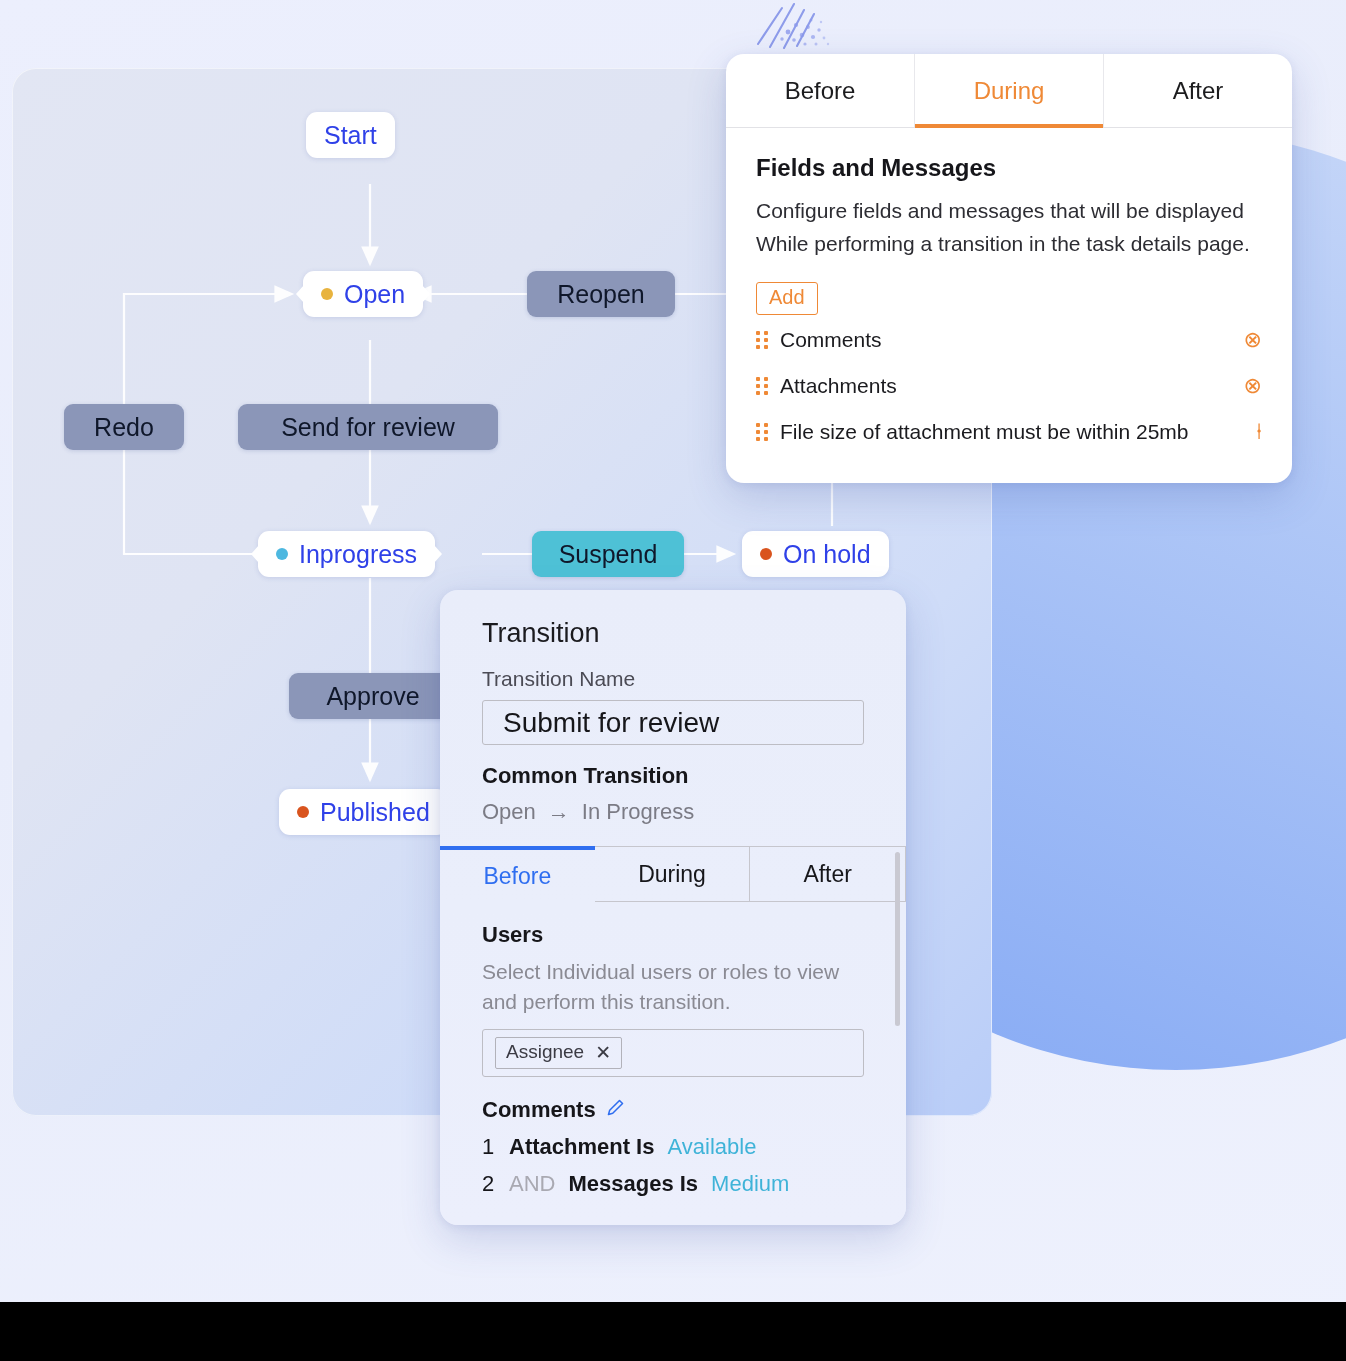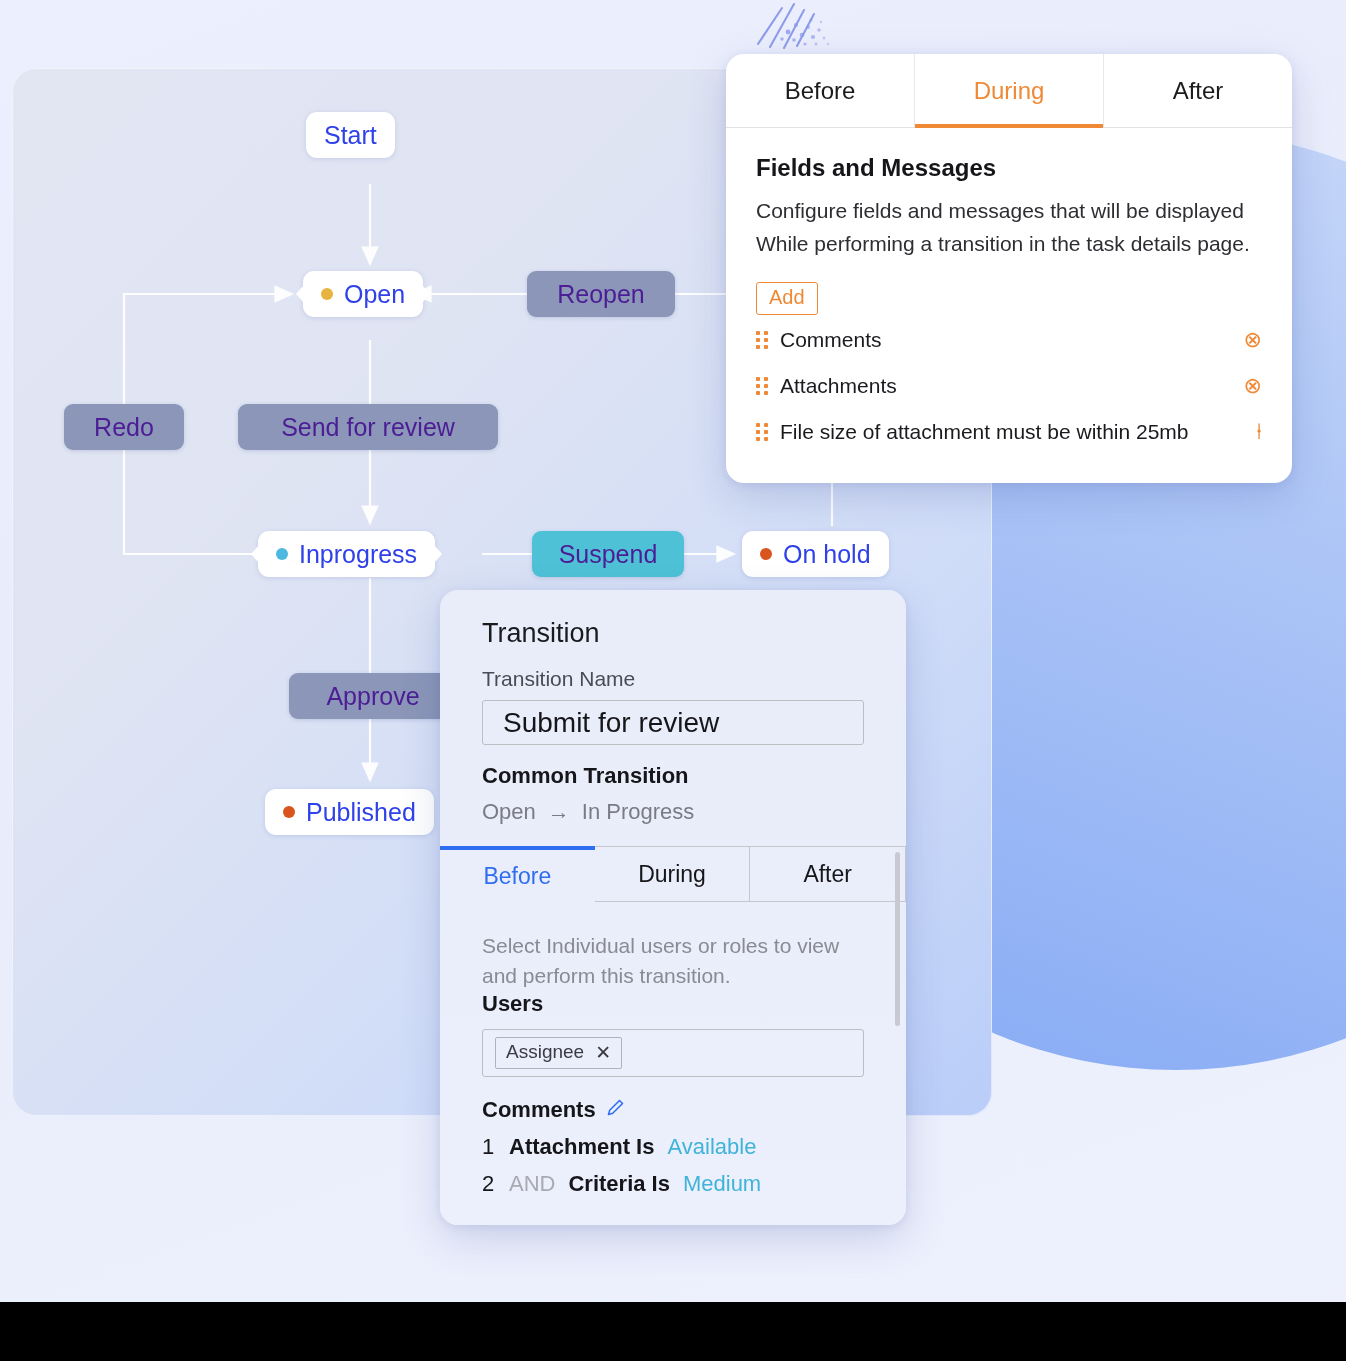--- a/index.html
+++ b/index.html
@@ -82,21 +82,21 @@
   .node.has-notch::before { left: -7px; border-right: 8px solid #fff; }
   .node.has-notch::after  { right: -7px; border-left: 8px solid #fff; }
 
   
   .tchip {
     position: absolute;
     height: 46px;
     border-radius: 9px;
     display: flex; align-items: center; justify-content: center;
     padding: 0 20px;
-    color: #4c1d95;
+    color: #0f172a;
     font-size: 25px;
     background: #8b96b8;
     box-shadow: 0 1px 4px rgba(50,70,140,.18);
     white-space: nowrap;
   }
   .tchip.teal { background: #4ec1d6; }
 
   
   .panel {
     position: absolute;
@@ -318,21 +318,21 @@
 <div class="node has-notch" style="left:258px;top:531px;">
   <span class="dot" style="background:#4db8e0"></span>
   <span>Inprogress</span>
 </div>
 
 <div class="node" style="left:742px;top:531px;">
   <span class="dot" style="background:#d9541e"></span>
   <span>On hold</span>
 </div>
 
-<div class="node" style="left:265px;top:789px;text-align:center;">
+<div class="node" style="left:279px;top:789px;text-align:center;">
   <span class="dot" style="background:#d9541e"></span>
   <span>Published</span>
 </div>
 
 <div class="tchip" style="left:527px;top:271px;width:148px;">
   <span>Reopen</span>
 </div>
 <div class="tchip" style="left:64px;top:404px;width:120px;">
   <span>Redo</span>
 </div>
@@ -423,22 +423,22 @@
     </div>
     <div class="tab">
       <span>During</span>
     </div>
     <div class="tab">
       <span>After</span>
     </div>
   </div>
 
   <div id="tp-body">
+    <div id="tp-users-title">Users</div>
     <div id="tp-users-desc">Select Individual users or roles to view and perform this transition.</div>
-    <div id="tp-users-title">Users</div>
     <div id="tp-users-box">
       <span id="tp-users-tag">
         <span>Assignee</span>
         <span>✕</span>
       </span>
     </div>
 
     <div id="tp-crit-head">
       <span>Comments</span>
       <span>
@@ -449,21 +449,21 @@
     </div>
 
     <div class="crit-row">
       <span class="num">1</span>
       <span class="sub">Attachment Is</span>
       <span class="val">Available</span>
     </div>
     <div class="crit-row">
       <span class="num">2</span>
       <span class="conj">AND</span>
-      <span class="sub">Criteria Is</span>
+      <span class="sub">Messages Is</span>
       <span class="val">Medium</span>
     </div>
   </div>
 
   <div id="tp-scrollbar"></div>
 </div>
 
 <div id="bottom-bar"></div>
 
 </body></html>

